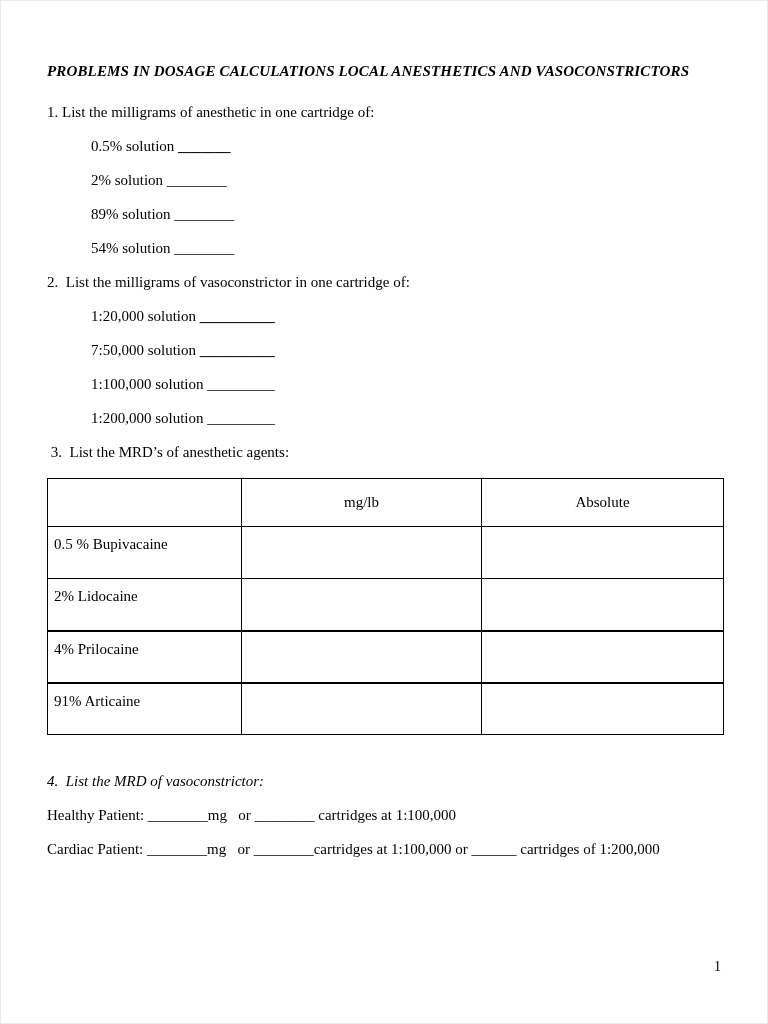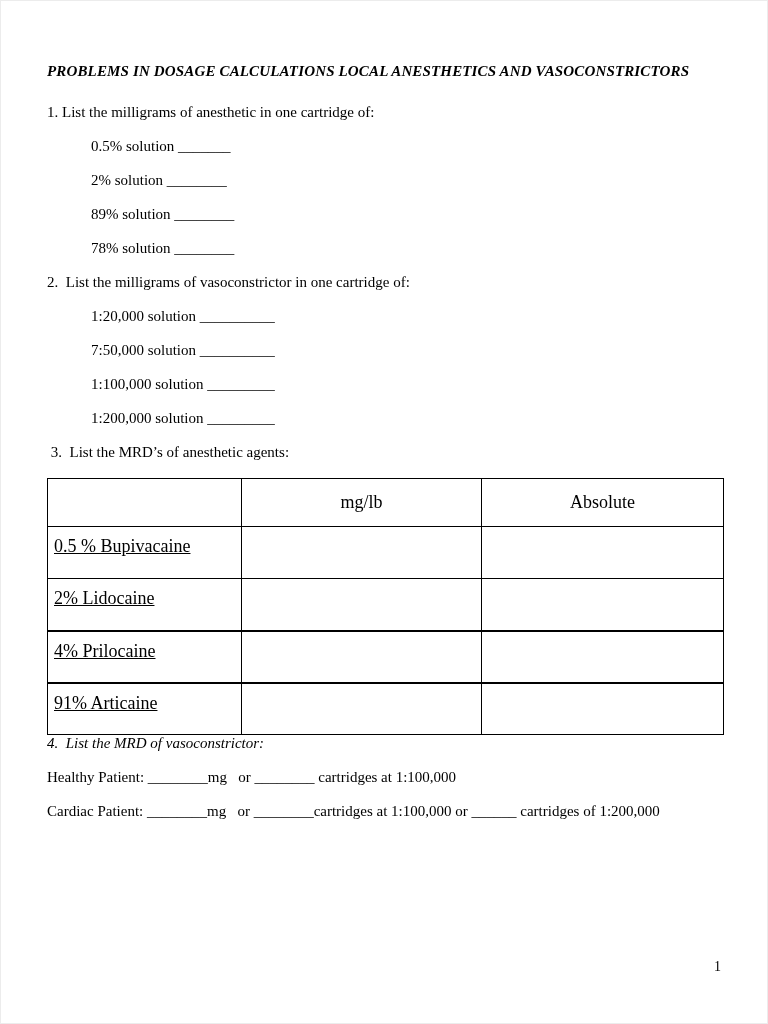--- a/index.html
+++ b/index.html
@@ -28,43 +28,44 @@
     margin-bottom: 24px;
     white-space: pre-wrap;
   }
   .line {
     line-height: 17px;
     margin-bottom: 17px;
     white-space: pre-wrap;
   }
   .indent { margin-left: 44px; }
   .blank { letter-spacing: 0; }
-  .blank.bold { font-weight: normal; }
+  .blank.bold { font-weight: bold; }
   table.mrd-table {
     border-collapse: collapse;
     width: 676px;
     table-layout: fixed;
     margin-top: 10px;
-    font-size: 18px;
+    margin-bottom: 38px;
+    font-size: 15px;
   }
   .mrd-table td {
     border: 1px solid #000000;
     vertical-align: top;
     padding: 9px 6px;
   }
   .mrd-table col.c1 { width: 194px; }
   .mrd-table col.c2 { width: 240px; }
   .mrd-table col.c3 { width: 242px; }
   .mrd-table tr.header-row td {
     height: 48px;
     text-align: center;
     vertical-align: middle;
     padding: 0 6px;
   }
-  .mrd-table tr.data-row td { height: 52px; text-decoration: underline; }
+  .mrd-table tr.data-row td { height: 52px; }
   .mrd-table tr.thick td { border-bottom-width: 2px; }
   .q4-gap { margin-top: 0; font-style: italic; }
   .page-number {
     position: absolute;
     top: 958px;
     right: 46px;
     font-size: 14px;
     line-height: 16px;
   }
 </style>
@@ -73,21 +74,21 @@
 
 <div class="page">
 
   <div class="title">PROBLEMS IN DOSAGE CALCULATIONS LOCAL ANESTHETICS AND VASOCONSTRICTORS</div>
 
   <div class="line">1. List the milligrams of anesthetic in one cartridge of:</div>
 
   <div class="line indent"><span>0.5% solution </span><span class="blank bold">_______</span></div>
   <div class="line indent"><span>2% solution </span><span class="blank">________</span></div>
   <div class="line indent"><span>89% solution </span><span class="blank">________</span></div>
-  <div class="line indent"><span>78% solution </span><span class="blank">________</span></div>
+  <div class="line indent"><span>54% solution </span><span class="blank">________</span></div>
 
   <div class="line">2.  List the milligrams of vasoconstrictor in one cartridge of:</div>
 
   <div class="line indent"><span>1:20,000 solution </span><span class="blank bold">__________</span></div>
   <div class="line indent"><span>7:50,000 solution </span><span class="blank bold">__________</span></div>
   <div class="line indent"><span>1:100,000 solution </span><span class="blank">_________</span></div>
   <div class="line indent"><span>1:200,000 solution </span><span class="blank">_________</span></div>
 
   <div class="line"> 3.  List the MRD’s of anesthetic agents:</div>
 

